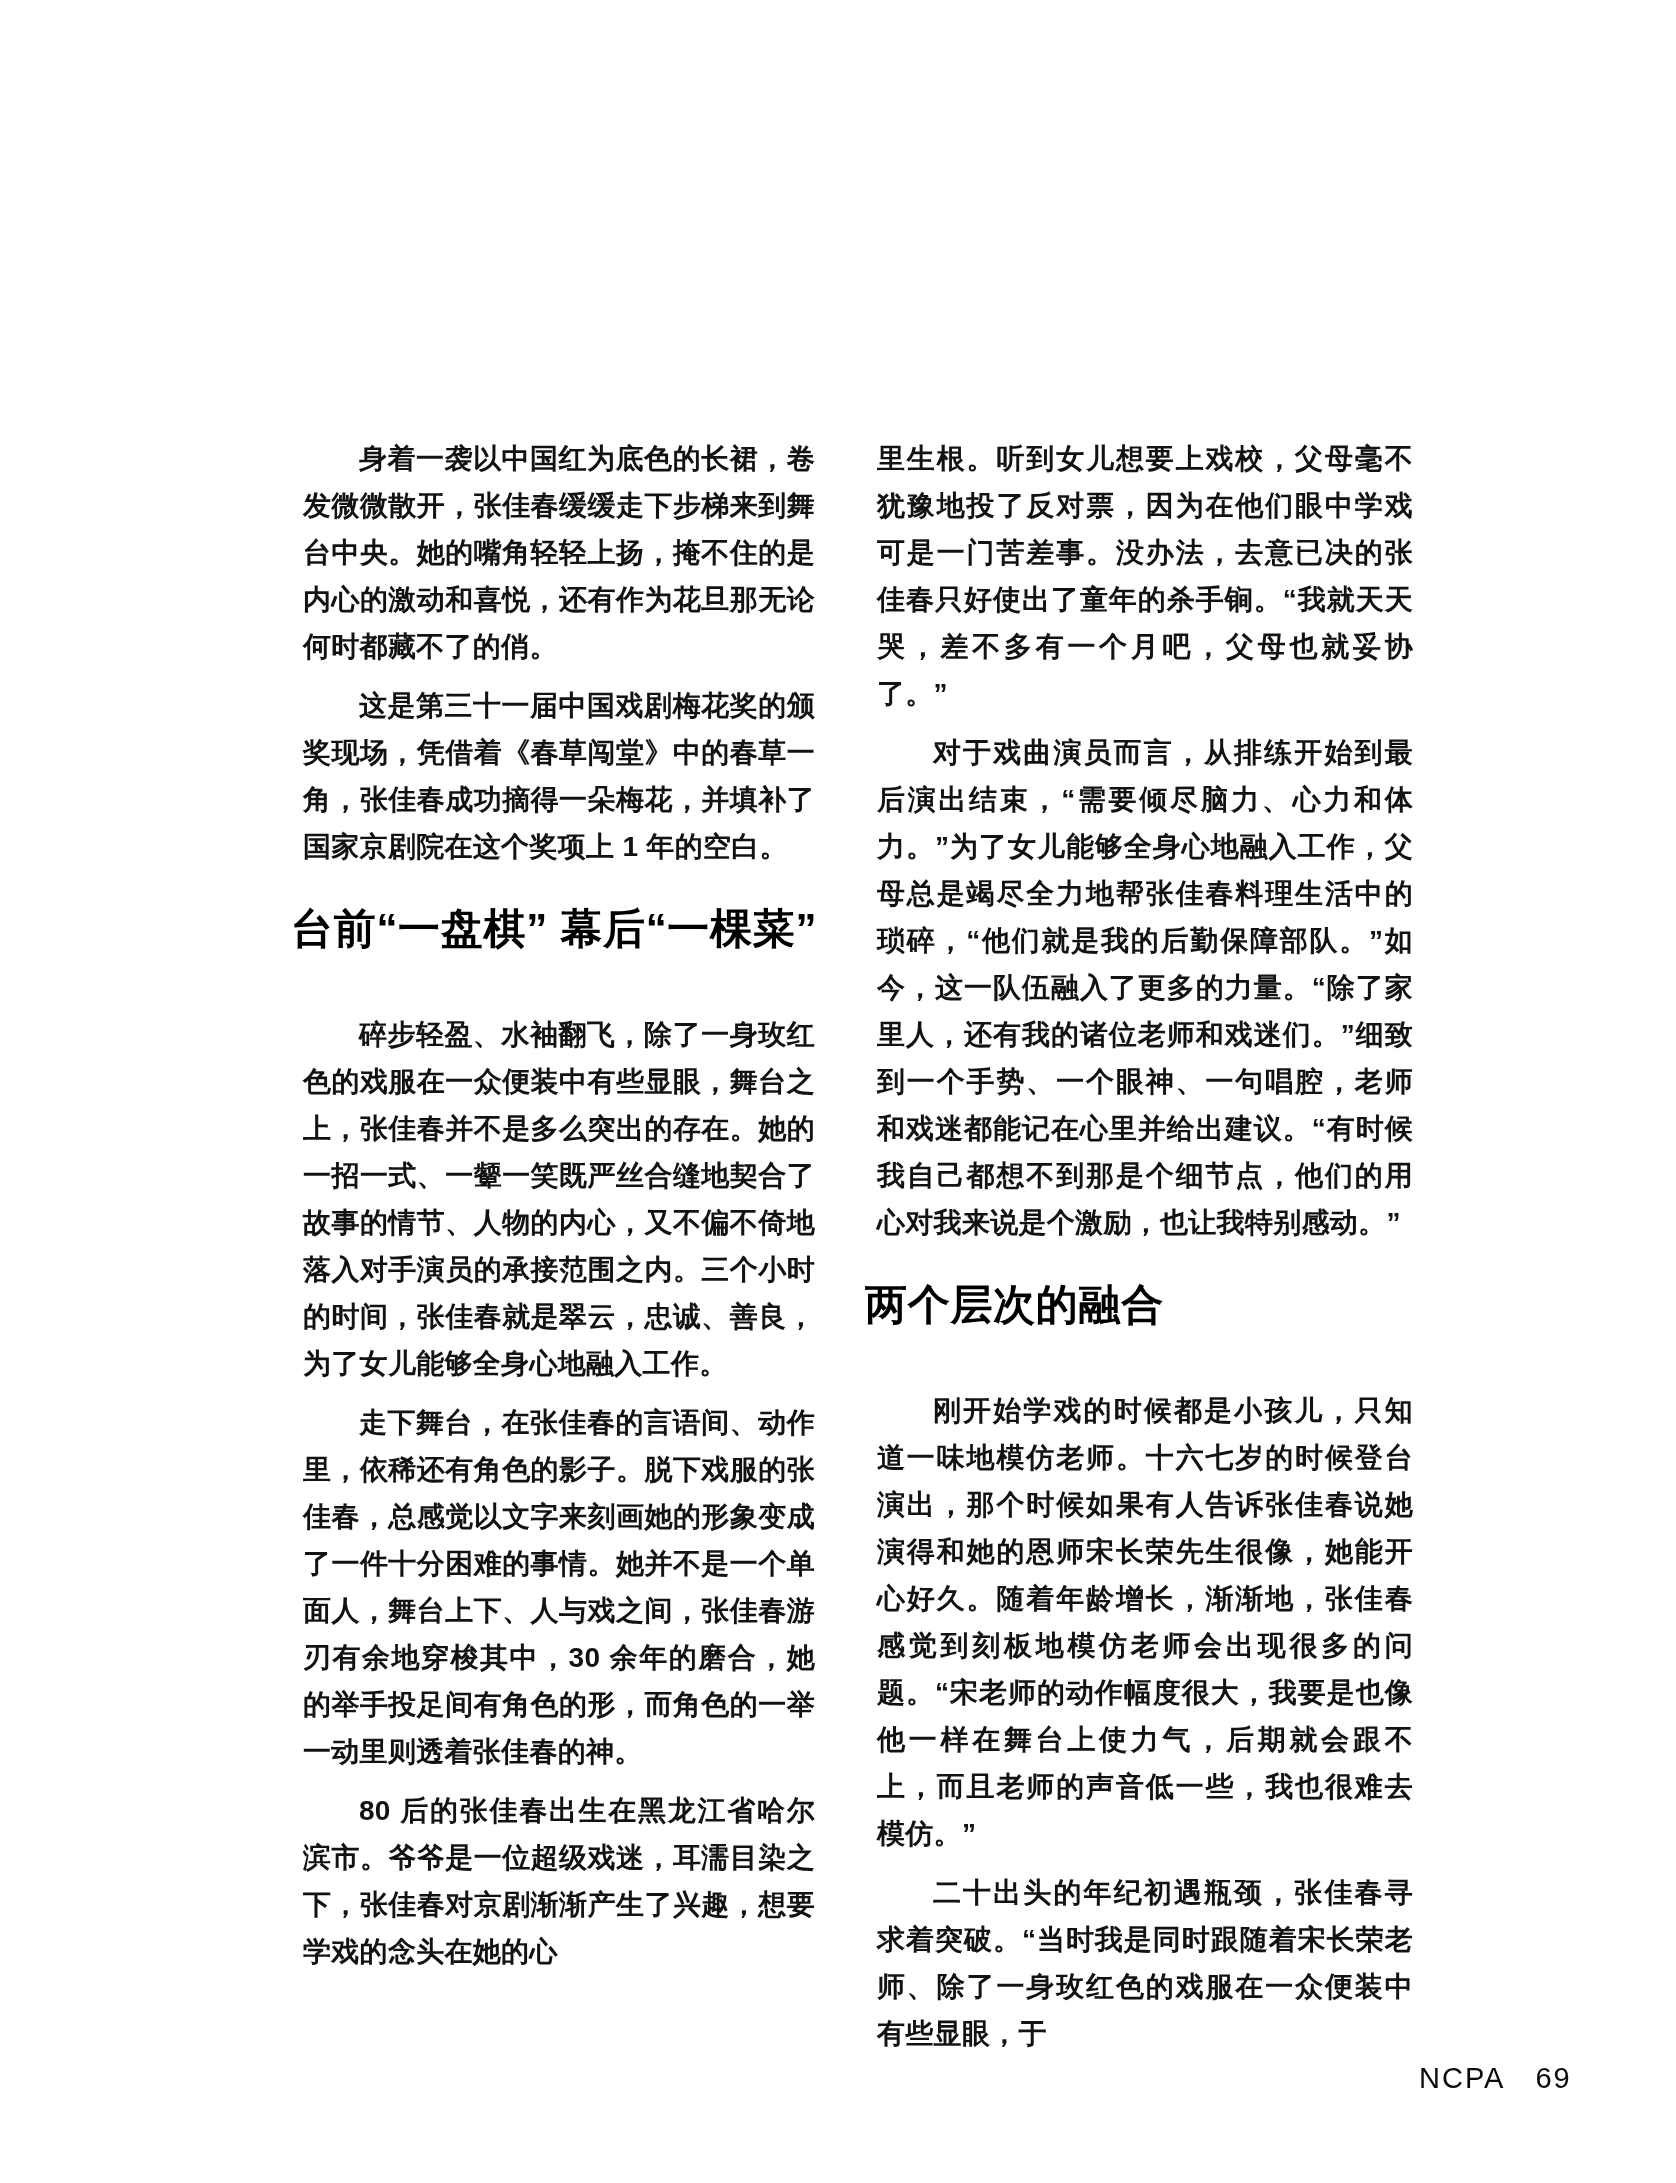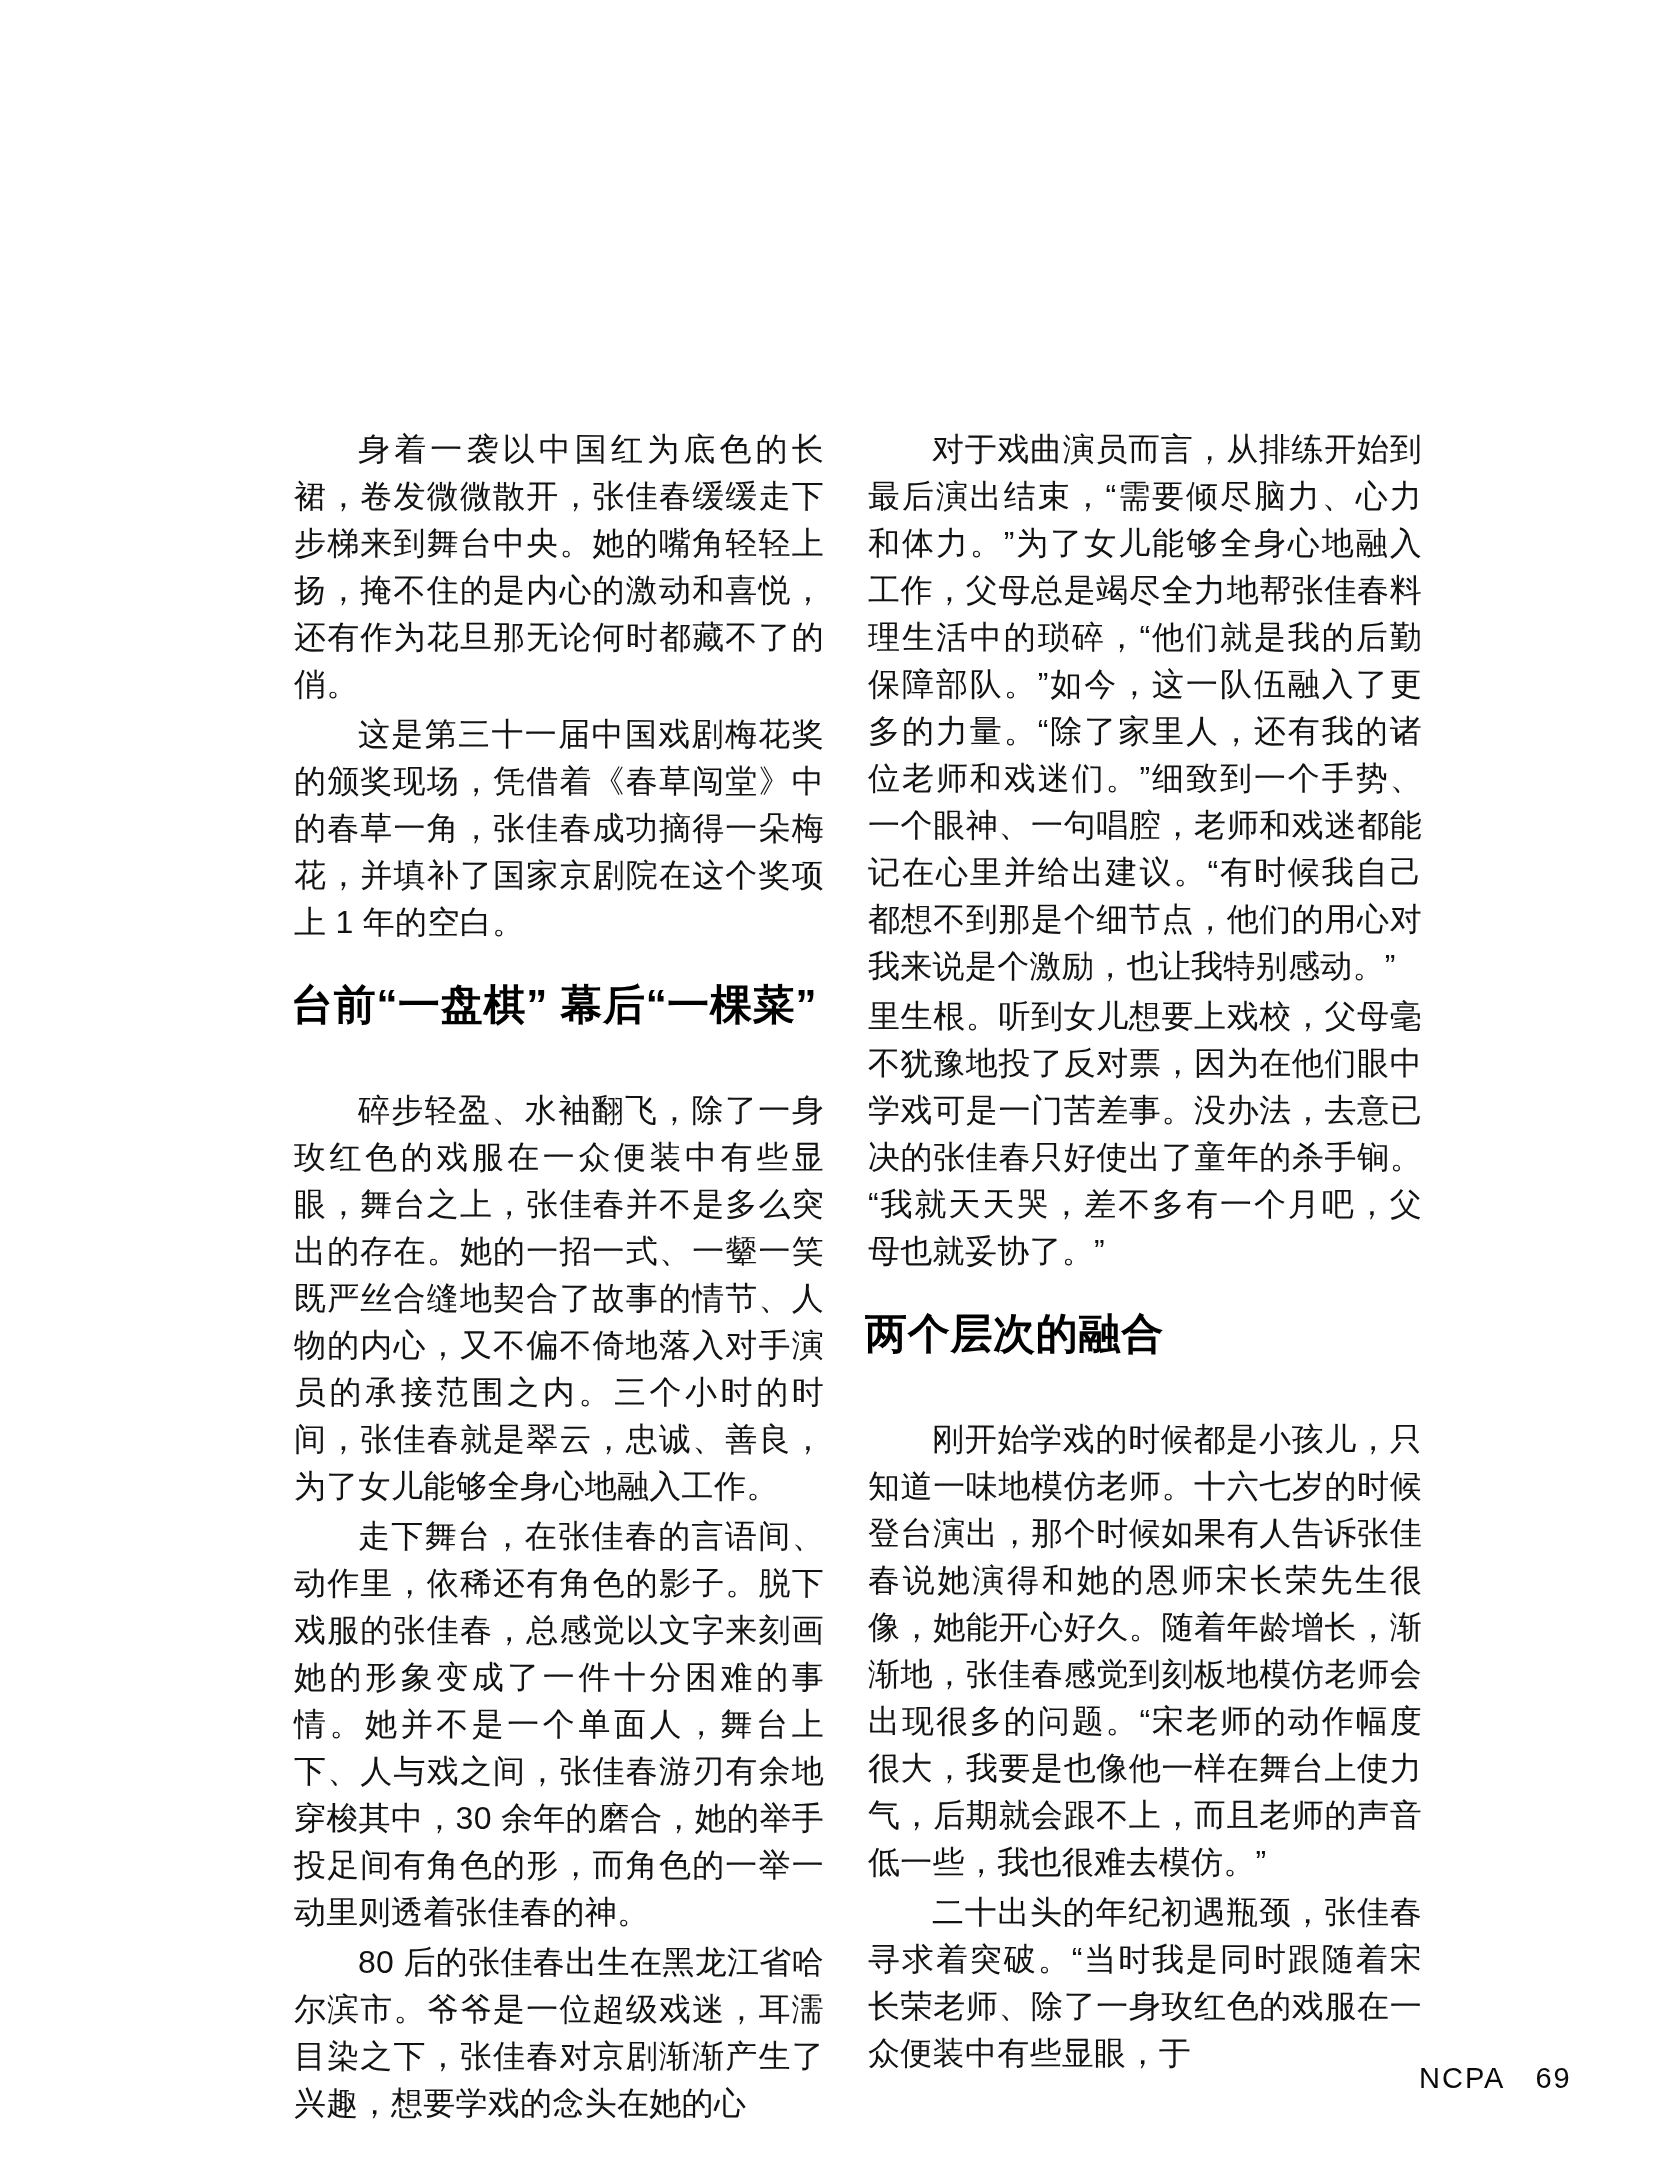--- a/index.html
+++ b/index.html
@@ -21,24 +21,24 @@
     background: #ffffff;
   }
   .column {
     position: absolute;
     top: 423px;
     text-align: justify;
   }
   .column-left  { left: 291px;  width: 536px; }
   .column-right { left: 865px; width: 560px; }
   .para {
-    margin: 3px;
-    font-size: 32px;
+    margin: 12px;
+    font-size: 28px;
     line-height: 47px;
-    font-weight: 400;
+    font-weight: 700;
     letter-spacing: 0.3px;
     color: #121212;
   }
   .indent { text-indent: 2em; }
   .heading {
     margin: 38px 0 61px 0;
     font-size: 42px;
     line-height: 42px;
     font-weight: 700;
     text-align: left;
@@ -64,22 +64,22 @@
   <div class="column column-left">
     <p class="para indent">身着一袭以中国红为底色的长裙，卷发微微散开，张佳春缓缓走下步梯来到舞台中央。她的嘴角轻轻上扬，掩不住的是内心的激动和喜悦，还有作为花旦那无论何时都藏不了的俏。</p>
     <p class="para indent">这是第三十一届中国戏剧梅花奖的颁奖现场，凭借着《春草闯堂》中的春草一角，张佳春成功摘得一朵梅花，并填补了国家京剧院在这个奖项上 1 年的空白。</p>
     <h2 class="heading">台前“一盘棋” 幕后“一棵菜”</h2>
     <p class="para indent">碎步轻盈、水袖翻飞，除了一身玫红色的戏服在一众便装中有些显眼，舞台之上，张佳春并不是多么突出的存在。她的一招一式、一颦一笑既严丝合缝地契合了故事的情节、人物的内心，又不偏不倚地落入对手演员的承接范围之内。三个小时的时间，张佳春就是翠云，忠诚、善良，为了女儿能够全身心地融入工作。</p>
     <p class="para indent">走下舞台，在张佳春的言语间、动作里，依稀还有角色的影子。脱下戏服的张佳春，总感觉以文字来刻画她的形象变成了一件十分困难的事情。她并不是一个单面人，舞台上下、人与戏之间，张佳春游刃有余地穿梭其中，30 余年的磨合，她的举手投足间有角色的形，而角色的一举一动里则透着张佳春的神。</p>
     <p class="para indent">80 后的张佳春出生在黑龙江省哈尔滨市。爷爷是一位超级戏迷，耳濡目染之下，张佳春对京剧渐渐产生了兴趣，想要学戏的念头在她的心</p>
   </div>
 
   <div class="column column-right">
+    <p class="para">里生根。听到女儿想要上戏校，父母毫不犹豫地投了反对票，因为在他们眼中学戏可是一门苦差事。没办法，去意已决的张佳春只好使出了童年的杀手锏。“我就天天哭，差不多有一个月吧，父母也就妥协了。”</p>
     <p class="para indent">对于戏曲演员而言，从排练开始到最后演出结束，“需要倾尽脑力、心力和体力。”为了女儿能够全身心地融入工作，父母总是竭尽全力地帮张佳春料理生活中的琐碎，“他们就是我的后勤保障部队。”如今，这一队伍融入了更多的力量。“除了家里人，还有我的诸位老师和戏迷们。”细致到一个手势、一个眼神、一句唱腔，老师和戏迷都能记在心里并给出建议。“有时候我自己都想不到那是个细节点，他们的用心对我来说是个激励，也让我特别感动。”</p>
-    <p class="para">里生根。听到女儿想要上戏校，父母毫不犹豫地投了反对票，因为在他们眼中学戏可是一门苦差事。没办法，去意已决的张佳春只好使出了童年的杀手锏。“我就天天哭，差不多有一个月吧，父母也就妥协了。”</p>
     <h2 class="heading">两个层次的融合</h2>
     <p class="para indent">刚开始学戏的时候都是小孩儿，只知道一味地模仿老师。十六七岁的时候登台演出，那个时候如果有人告诉张佳春说她演得和她的恩师宋长荣先生很像，她能开心好久。随着年龄增长，渐渐地，张佳春感觉到刻板地模仿老师会出现很多的问题。“宋老师的动作幅度很大，我要是也像他一样在舞台上使力气，后期就会跟不上，而且老师的声音低一些，我也很难去模仿。”</p>
     <p class="para indent">二十出头的年纪初遇瓶颈，张佳春寻求着突破。“当时我是同时跟随着宋长荣老师、除了一身玫红色的戏服在一众便装中有些显眼，于</p>
   </div>
 
   <div class="footer">
     <span>NCPA</span><span class="page-num">69</span>
   </div>
 
 </div>

